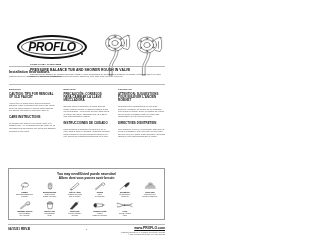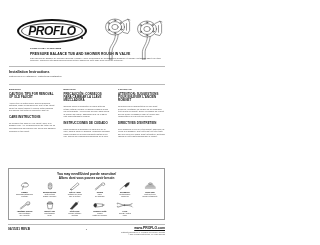--- a/index.html
+++ b/index.html
@@ -5,21 +5,21 @@
   html,body{margin:0;padding:0;background:#ffffff;}
   body{
     width:173px;height:245px;overflow:hidden;
     font-family:"Liberation Sans", sans-serif;
     color:#111;
     -webkit-font-smoothing:none;
   }
   .page{position:relative;width:173px;height:245px;background:#fff;}
 
   
-  .header{position:absolute;left:0;top:0;width:173px;height:62px;}
+  .header{position:absolute;left:0;top:16px;width:173px;height:62px;}
 
   .logo-wrap{position:absolute;left:17px;top:19px;width:70px;height:24px;}
   .logo-oval{
     position:absolute;left:0;top:0;width:70px;height:24px;
     border:2.2px solid #111;border-radius:50%;box-sizing:border-box;
     background:#fff;
   }
   .logo-oval:after{
     content:"";position:absolute;left:2px;top:2px;right:2px;bottom:2px;
     border:0.6px solid #555;border-radius:50%;

